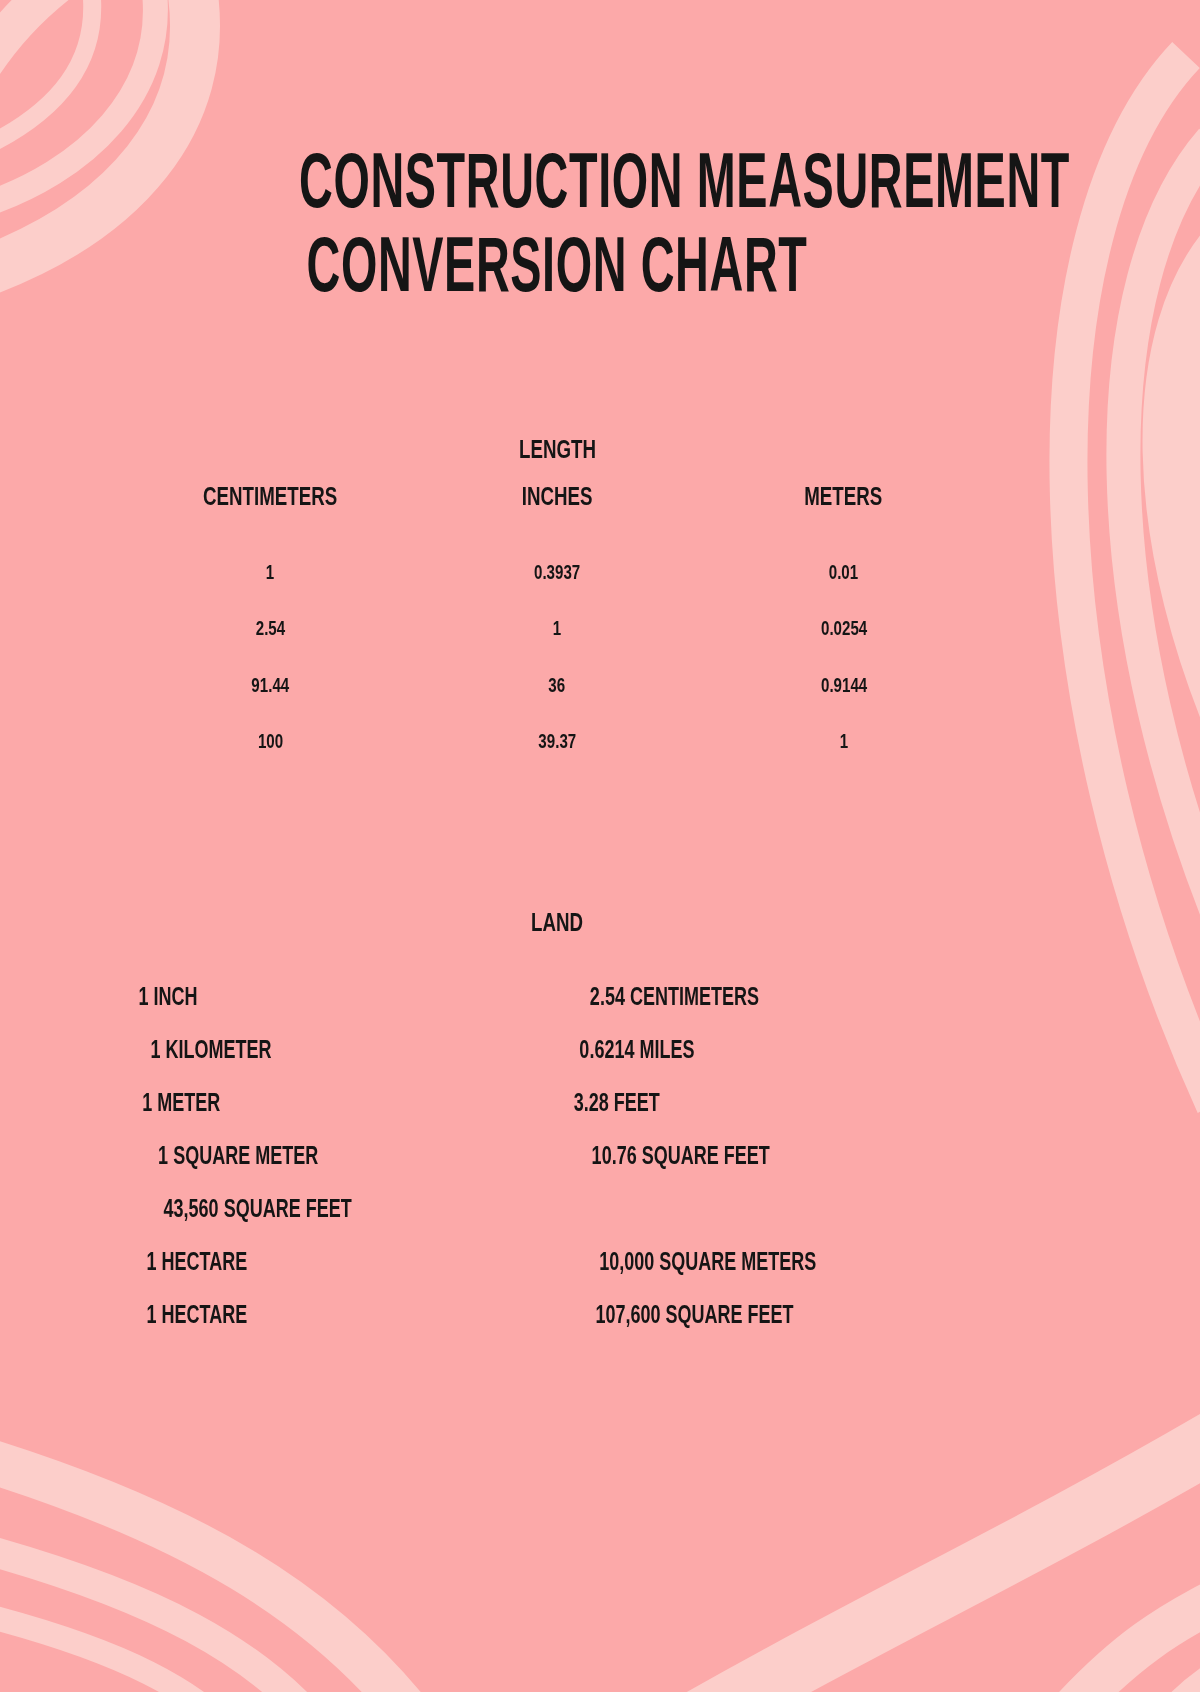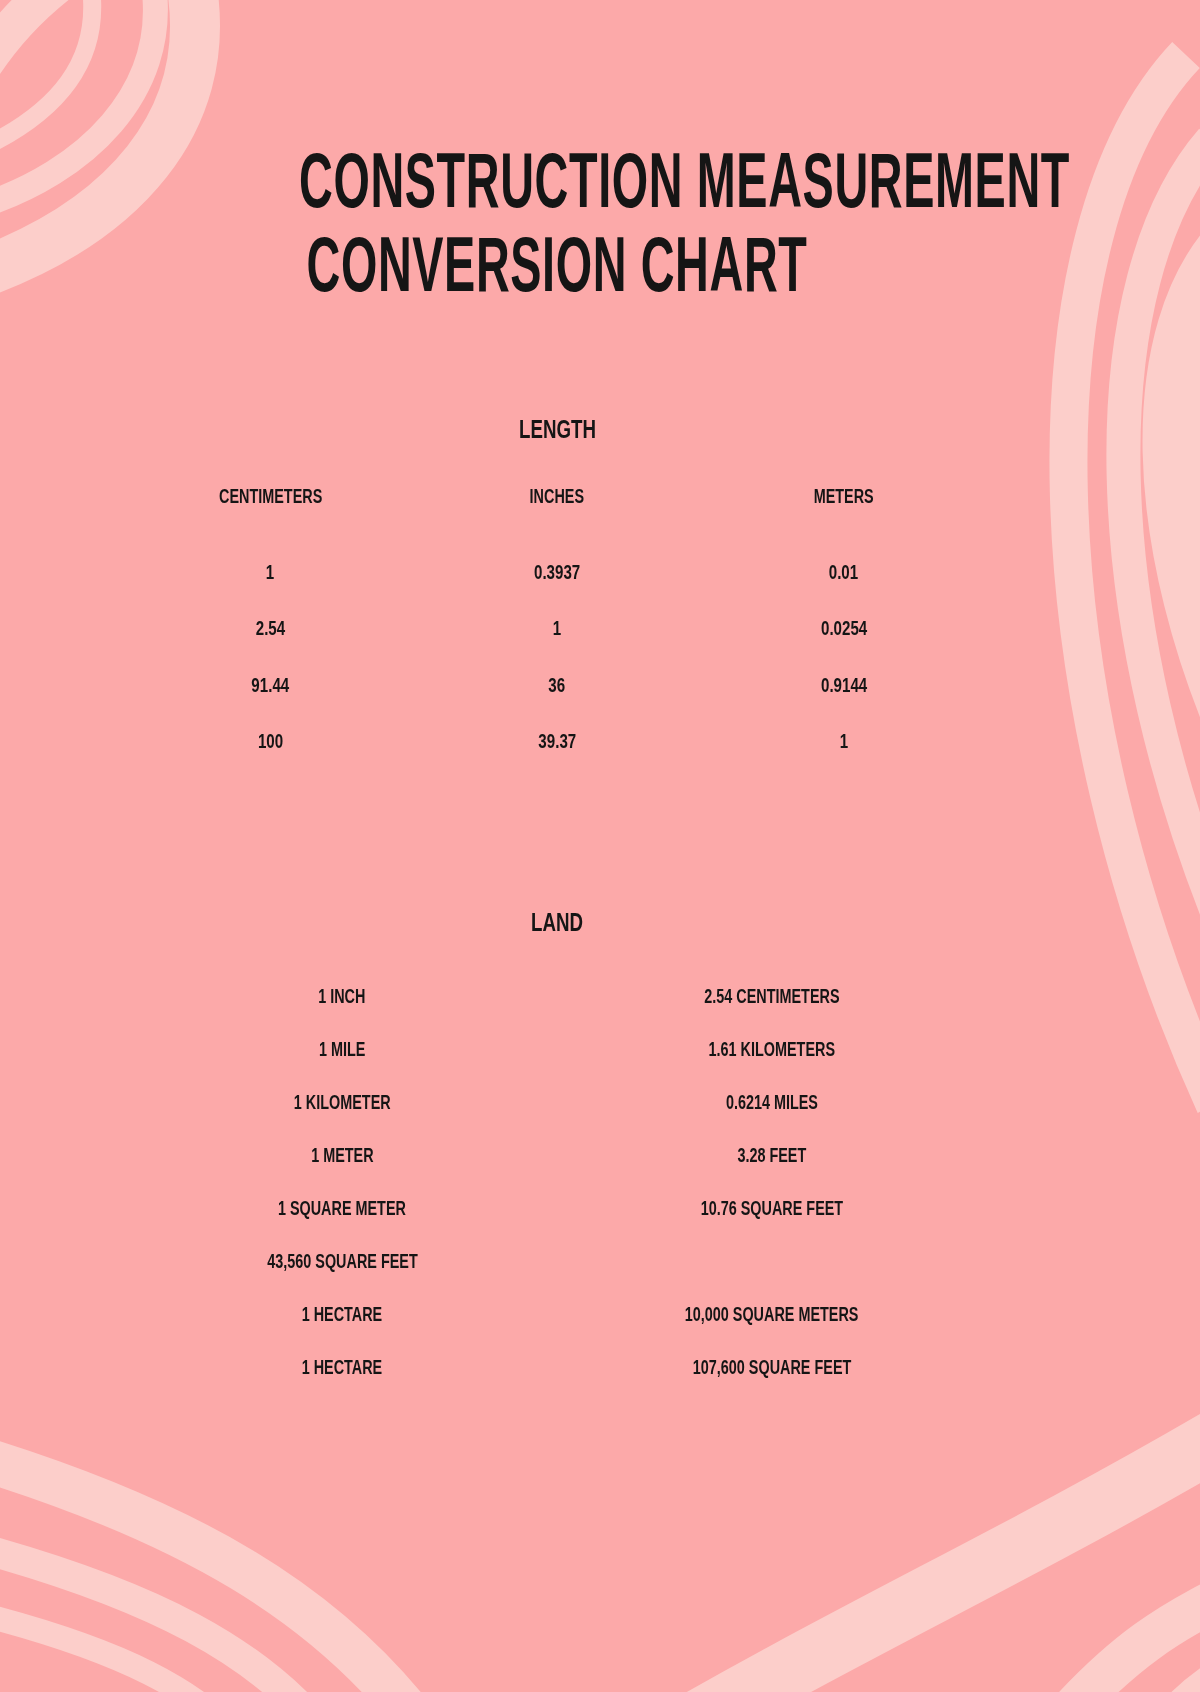--- a/index.html
+++ b/index.html
@@ -44,36 +44,36 @@
   .section-heading {
     position: absolute;
     left: 0;
     width: 100%;
     height: 30px;
     text-align: center;
     font-size: 26px;
     line-height: 30px;
     font-weight: 700;
   }
-  .length-heading { top: 414px; }
+  .length-heading { top: 434px; }
   .land-heading   { top: 907px; }
   .condensed {
     display: inline-block;
     transform: scaleX(0.72);
     transform-origin: 50% 50%;
     white-space: nowrap;
   }
   .lt-header {
     position: absolute;
     top: 482px;
     left: 0;
     width: 100%;
     display: grid;
     grid-template-columns: 1fr 1fr 1fr;
-    font-size: 20px;
+    font-size: 26px;
     line-height: 28px;
     font-weight: 700;
     text-align: center;
   }
   .lt-rows {
     position: absolute;
     top: 544px;
     left: 0;
     width: 100%;
   }
@@ -90,22 +90,21 @@
     position: absolute;
     top: 970px;
     left: 0;
     width: 100%;
   }
   .land-row {
     height: 53px;
     display: grid;
     grid-template-columns: 1fr 1fr;
     align-items: center;
-    text-align: center;
-    font-size: 20px;
+    font-size: 25px;
     font-weight: 700;
   }
 </style>
 </head>
 <body>
 
 <div class="page">
 
   <svg class="bg-decor" viewBox="0 0 1200 1692" fill="none" xmlns="http://www.w3.org/2000/svg">
 
@@ -178,24 +177,20 @@
     <div class="section-heading land-heading">
       <span class="condensed">LAND</span>
     </div>
 
     <div class="land-rows">
       <div class="land-row">
         <div><span class="condensed">1 INCH</span></div>
         <div><span class="condensed">2.54 CENTIMETERS</span></div>
       </div>
       <div class="land-row">
-        <div><span class="condensed">1 MILE</span></div>
-        <div><span class="condensed">1.61 KILOMETERS</span></div>
-      </div>
-      <div class="land-row">
         <div><span class="condensed">1 KILOMETER</span></div>
         <div><span class="condensed">0.6214 MILES</span></div>
       </div>
       <div class="land-row">
         <div><span class="condensed">1 METER</span></div>
         <div><span class="condensed">3.28 FEET</span></div>
       </div>
       <div class="land-row">
         <div><span class="condensed">1 SQUARE METER</span></div>
         <div><span class="condensed">10.76 SQUARE FEET</span></div>

